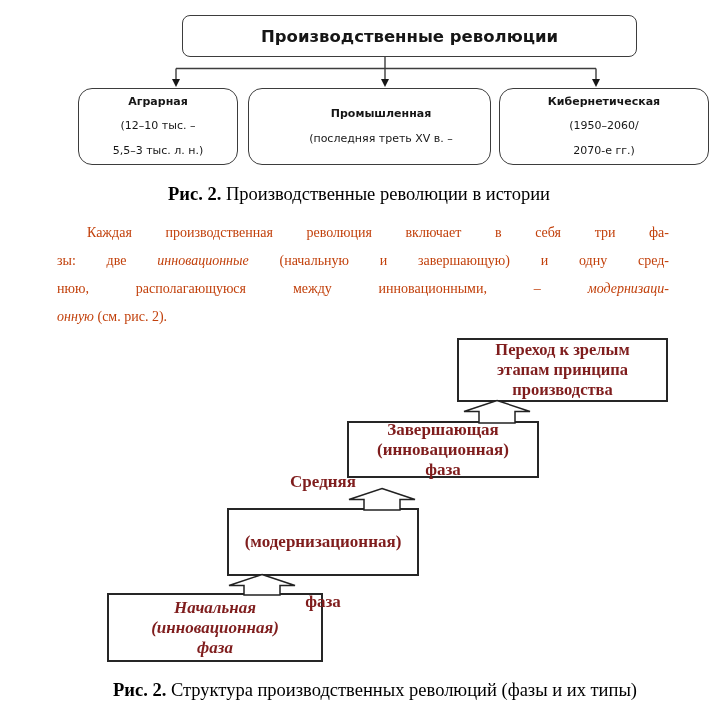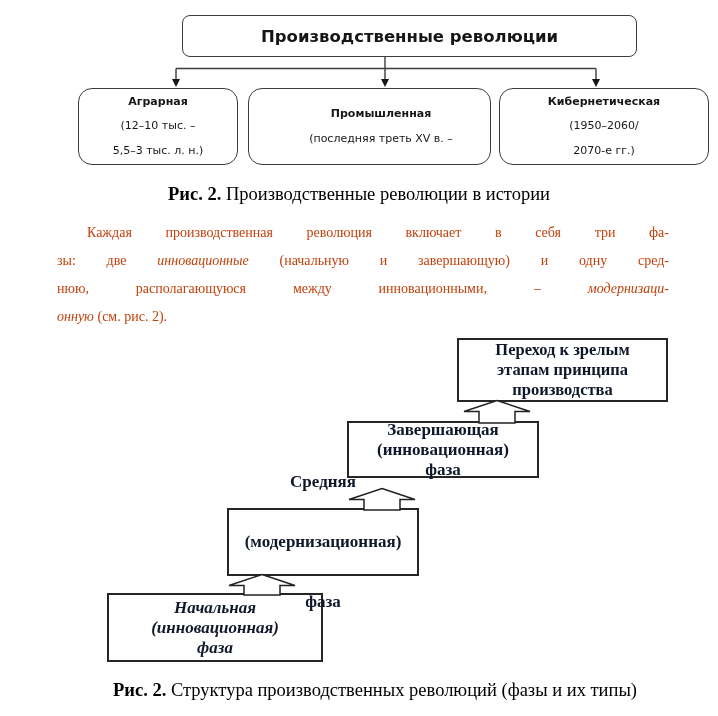--- a/index.html
+++ b/index.html
@@ -79,21 +79,21 @@
     box-sizing: border-box;
     display: flex;
     flex-direction: column;
     align-items: center;
     justify-content: center;
     text-align: center;
     font-family: "Liberation Serif", serif;
     font-weight: bold;
     font-size: 17px;
     line-height: 20px;
-    color: #0f172a;
+    color: #7f1d1d;
   }
   .f2-1 { left: 107px; top: 593px; width: 216px; height: 69px; font-style: italic; }
   .f2-2 { left: 227px; top: 508px; width: 192px; height: 68px; gap: 40px; }
   .f2-3 { left: 347px; top: 421px; width: 192px; height: 57px; }
   .f2-4 { left: 457px; top: 338px; width: 211px; height: 64px; font-size: 16.5px; }
 </style>
 </head>
 <body>
 
 <div class="page">

